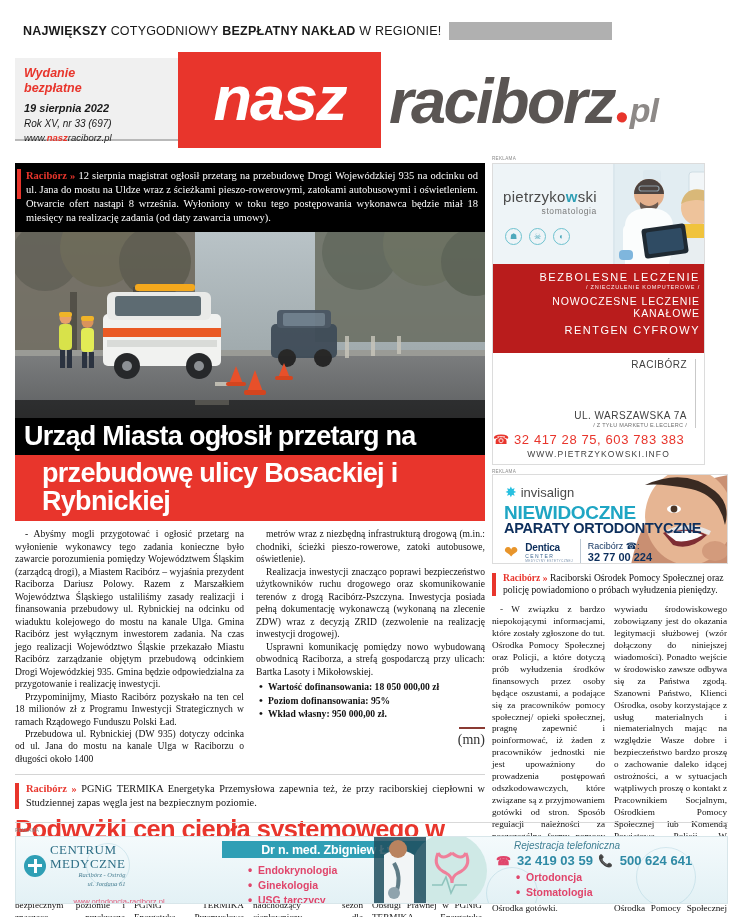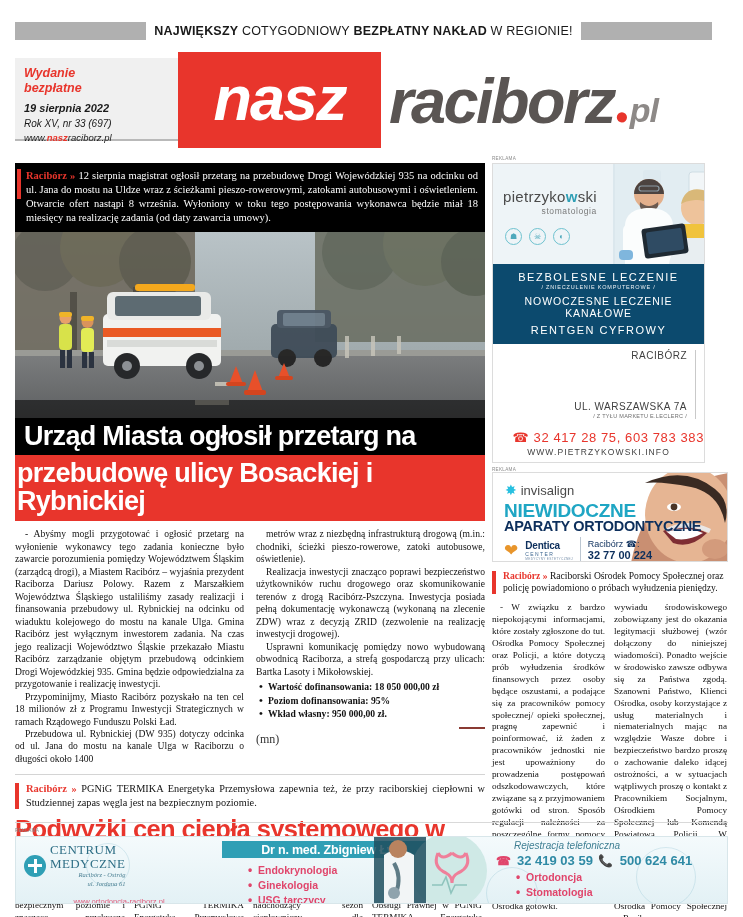--- a/index.html
+++ b/index.html
@@ -6,22 +6,22 @@
   html, body {
     width: 743px; height: 917px;
     background: #ffffff;
     font-family: "Liberation Serif", serif;
     overflow: hidden;
   }
   .page { position: relative; width: 743px; height: 917px; background:#fff; }
 
   
   .slogan-bar {
-    position:absolute; left:15px; top:22px; width:697px; height:18px;
-    background:#b0b0b0; display:flex; align-items:center; justify-content:center;
+    position:absolute; left:15px; top:22px; width:597px; height:18px;
+    background:#b0b0b0; display:flex; align-items:center; justify-content:flex-start;
   }
   .slogan-inner {
     background:#fff; padding:0 8px; height:18px; display:flex; align-items:center;
     font-family:"Liberation Sans", sans-serif; font-size:12.5px; letter-spacing:.2px;
     color:#1a1a1a; white-space:nowrap;
   }
   .slogan-inner b { font-weight:700; }
   .slogan-inner span.light { font-weight:400; }
 
   
@@ -92,37 +92,37 @@
   .hero-photo svg { display:block; }
 
   .headline-wrap { position:relative; }
   .headline-1 {
     background:#000; color:#fff; font-family:"Liberation Sans", sans-serif;
     font-weight:700; font-size:27px; letter-spacing:-.7px; padding:4px 9px 5px 9px;
     line-height:1.04; margin-top:-34px; position:relative; z-index:3;
   }
   .headline-2 {
     background:#e8352c; color:#fff; font-family:"Liberation Sans", sans-serif;
-    font-weight:700; font-size:27px; letter-spacing:-.7px; padding:4px 9px 6px 2px;
+    font-weight:700; font-size:27px; letter-spacing:-.7px; padding:4px 9px 6px 27px;
     line-height:1.04; position:relative; z-index:3;
   }
 
   .art1-body { display:flex; gap:12px; margin-top:7px; }
   .art1-body .col { width:229px; }
   .art1-body p {
     font-size:9.6px; line-height:1.3; text-align:justify; text-indent:10px; color:#111;
   }
   .art1-body ul { list-style:none; margin-top:2px; }
   .art1-body li {
     font-size:9.6px; line-height:1.42; font-weight:700; padding-left:12px; position:relative; color:#111;
   }
   .art1-body li:before {
     content:"\2022"; position:absolute; left:3px; top:-1px; color:#111; font-size:11px;
   }
-  .sig { font-size:12px; color:#333; margin-top:6px; }
+  .sig { text-align:right; font-size:14px; color:#333; margin-top:6px; }
   .sig-rule { width:26px; height:2px; background:#8a3a33; margin-left:auto; margin-bottom:3px; }
 
   
   .art2 { margin-top:9px; border-top:1px solid #d4d4d4; padding-top:7px; }
   .art2-lead { position:relative; padding-left:11px; }
   .art2-lead:before {
     content:""; position:absolute; left:0; top:1px; width:4px; height:26px; background:#e8352c;
   }
   .art2-lead .city { color:#e8352c; font-weight:700; font-size:10.5px; }
   .art2-lead .chev { color:#e8352c; font-weight:700; }
@@ -149,21 +149,21 @@
   .ad-dent-logo .n2 {
     font-family:"Liberation Sans", sans-serif; font-size:8.5px; color:#7a7a7a;
     text-align:right; margin-top:1px; letter-spacing:.6px;
   }
   .ad-dent-icons { position:absolute; left:12px; top:64px; display:flex; gap:7px; }
   .ad-dent-icons i {
     width:17px; height:17px; border:1px solid #6fc2cf; border-radius:50%;
     display:flex; align-items:center; justify-content:center; color:#4fa9bc; font-size:8px;
     font-style:normal; font-family:"Liberation Sans", sans-serif;
   }
-  .ad-dent-mid { background:#0c4a6e; color:#fff; text-align:center; padding:7px 4px 8px; }
+  .ad-dent-mid { background:#b91c1c; color:#fff; text-align:right; padding:7px 4px 17px; }
   .ad-dent-mid .m1 {
     font-family:"Liberation Sans", sans-serif; font-size:11px; letter-spacing:1.6px;
   }
   .ad-dent-mid .m1s {
     font-family:"Liberation Sans", sans-serif; font-size:5.5px; letter-spacing:.8px;
     margin-top:1px; opacity:.92;
   }
   .ad-dent-mid .m2 {
     font-family:"Liberation Sans", sans-serif; font-size:10.5px; letter-spacing:.9px; margin-top:5px;
   }
@@ -180,22 +180,22 @@
   }
   .ad-dent-addr .a3 {
     font-family:"Liberation Sans", sans-serif; font-size:5.5px; color:#6e6e6e; letter-spacing:.3px; margin-top:1px;
   }
   .ad-dent-hours { width:92px; padding-left:8px; }
   .ad-dent-hours div {
     display:flex; justify-content:space-between;
     font-family:"Liberation Sans", sans-serif; font-size:9px; color:#4e9aad; letter-spacing:.4px; line-height:1.5;
   }
   .ad-dent-phone {
-    text-align:right; color:#e8352c; font-family:"Liberation Sans", sans-serif;
-    font-size:13px; letter-spacing:.6px; padding:4px 0 2px;margin-top:7px;
+    text-align:left; color:#e8352c; font-family:"Liberation Sans", sans-serif;
+    font-size:13px; letter-spacing:.6px; padding:4px 0 2px;
   }
   .ad-dent-www {
     text-align:center; font-family:"Liberation Sans", sans-serif; font-size:8.5px;
     color:#3f3f3f; letter-spacing:1.1px; padding-bottom:5px;
   }
 
   
   .ad-inv { width:236px; height:90px; position:relative; overflow:hidden; background:#fff; border:1px solid #dcdcdc; }
   .ad-inv .iv-logo { position:absolute; left:12px; top:9px; display:flex; align-items:center; gap:4px; }
   .ad-inv .iv-logo span {

